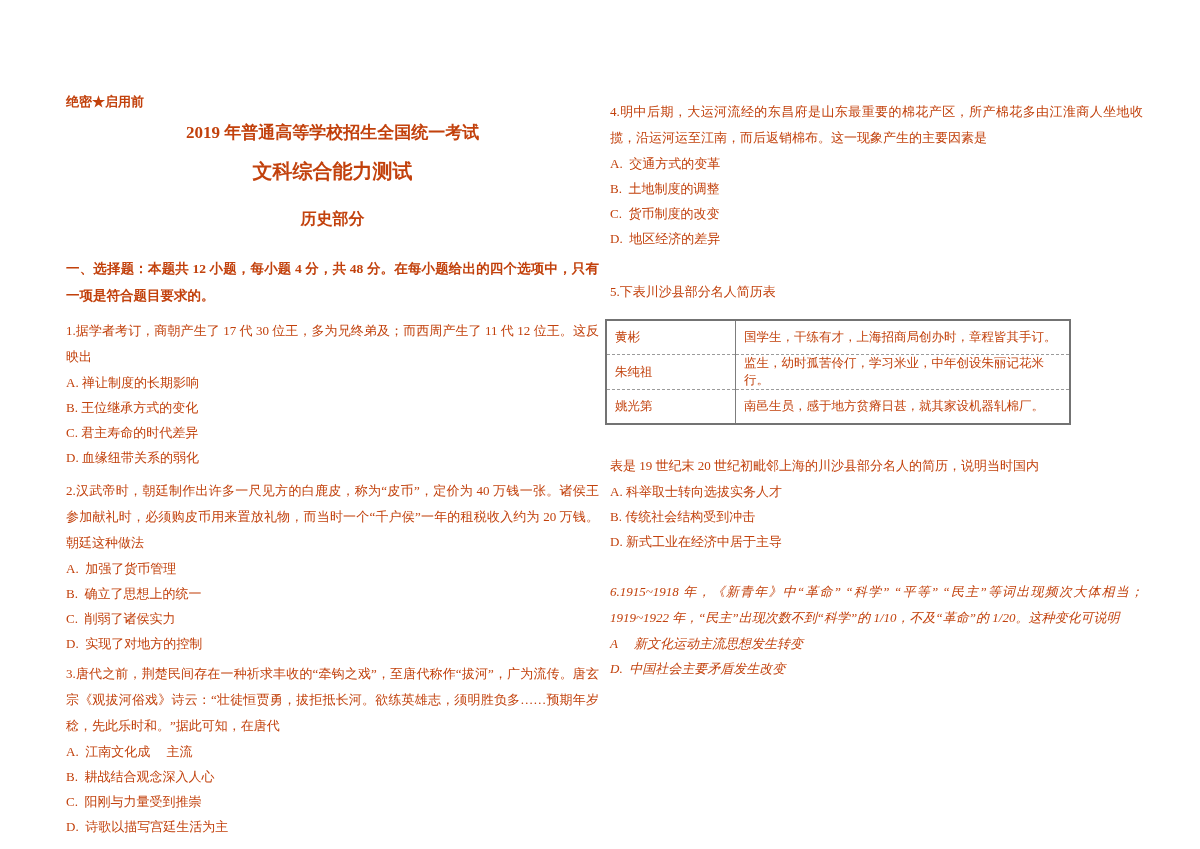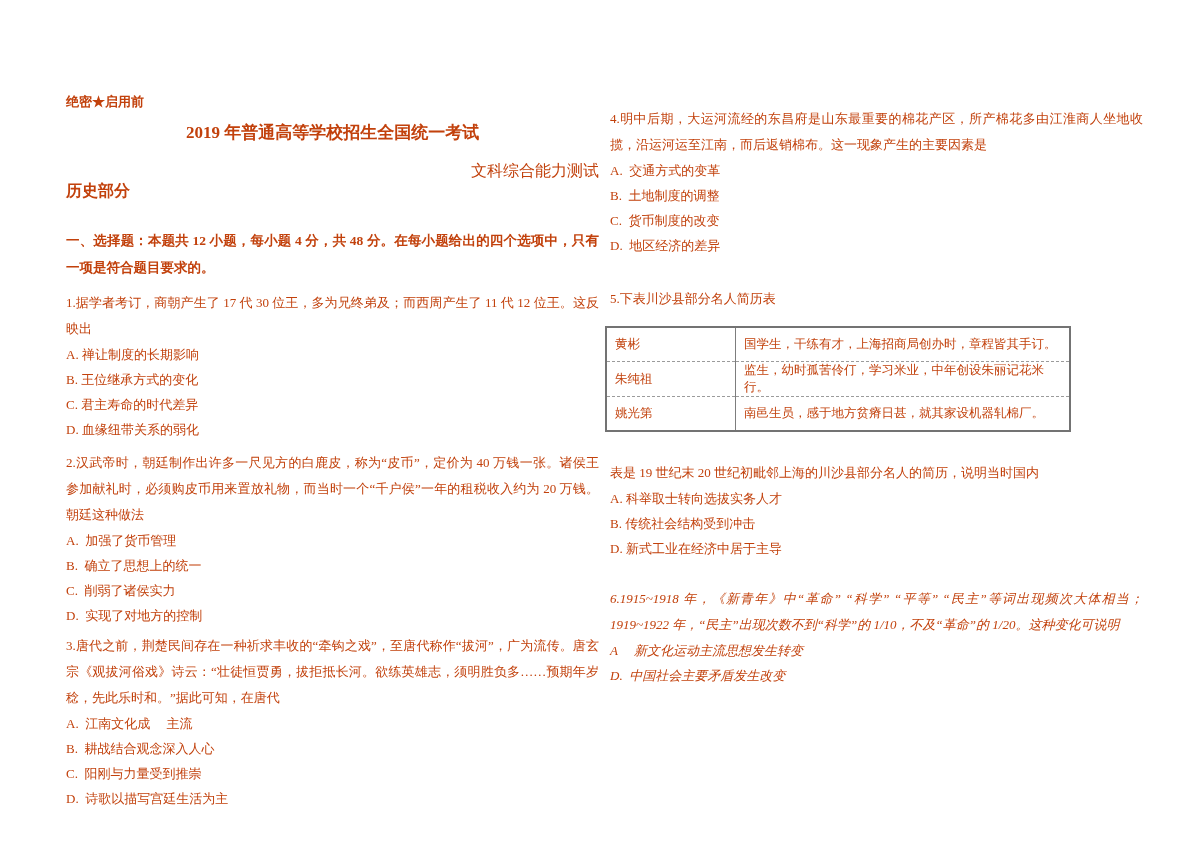--- a/index.html
+++ b/index.html
@@ -3,26 +3,26 @@
 <meta charset="utf-8">
 <style>
   html,body { margin:0; padding:0; background:#ffffff; }
   .page {
     position:relative; width:1200px; height:849px; background:#ffffff;
     font-family:"Liberation Serif","DejaVu Serif",serif;
     color:#c2410c; overflow:hidden;
   }
   .col { position:absolute; width:533px; }
   .col-left  { left:66px;  top:94px;  }
-  .col-right { left:610px; top:106px; }
+  .col-right { left:610px; top:99px; }
 
   .secrecy { font-size:13px; font-weight:bold; line-height:15px; }
   .title-main { margin-top:13px; font-size:17px; font-weight:bold; text-align:center; line-height:22px; }
-  .title-sub  { margin-top:17px; font-size:16px; font-weight:normal; text-align:right; line-height:20px; }
-  .title-part { margin-top:0; font-size:16px; font-weight:bold; line-height:20px; }
+  .title-sub  { margin-top:17px; font-size:20px; font-weight:bold; text-align:center; line-height:20px; }
+  .title-part { margin-top:28px; font-size:16px; font-weight:bold; text-align:center; line-height:20px; }
 
   .sec-head {
     margin:26px 0 0 0; font-size:13.5px; font-weight:bold;
     line-height:27px; text-align:justify; text-justify:inter-character;
   }
   .q { margin:0; }
   .stem {
     margin:0; font-size:13px; line-height:26px;
     text-align:justify; text-justify:inter-character;
   }

